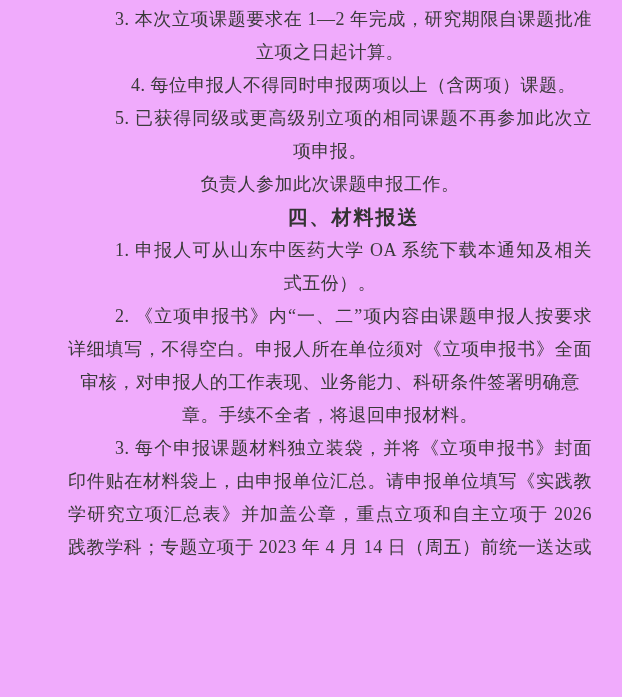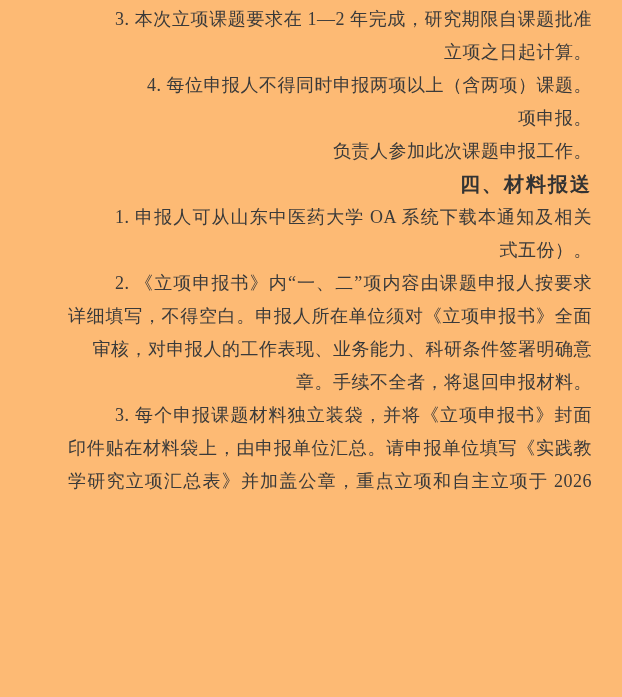--- a/index.html
+++ b/index.html
@@ -19,21 +19,21 @@
     color: #3a3a3a;
   }
   .doc-text {
     width: 100%;
   }
   .line {
     height: 33px;
     line-height: 33px;
     font-size: 18px;
     letter-spacing: 0.5px;
-    text-align: right;
+    text-align: center;
     overflow: hidden;
     white-space: normal;
   }
   
   .line.fill {
     text-align: justify;
     text-align-last: justify;
     text-justify: distribute;
   }
   
@@ -44,31 +44,33 @@
     font-family: "Liberation Sans", "DejaVu Sans", sans-serif;
     font-weight: 700;
     font-size: 20px;
     letter-spacing: 2px;
     color: #333333;
   }
 </style>
 </head>
 <body>
 
-<div class="page" style="background: #fdba74; color: rgb(58, 58, 58);">
+<div class="page" style="background: #f0abfc; color: rgb(58, 58, 58);">
   <div class="doc-text" id="doc-lines">
       <div class="line indent fill">3. 本次立项课题要求在 1—2 年完成，研究期限自课题批准</div>
       <div class="line">立项之日起计算。</div>
       <div class="line indent">4. 每位申报人不得同时申报两项以上（含两项）课题。</div>
+      <div class="line indent fill">5. 已获得同级或更高级别立项的相同课题不再参加此次立</div>
       <div class="line">项申报。</div>
       <div class="line">负责人参加此次课题申报工作。</div>
       <div class="line indent heading">四、材料报送</div>
       <div class="line indent fill">1. 申报人可从山东中医药大学 OA 系统下载本通知及相关表</div>
       <div class="line">式五份）。</div>
       <div class="line indent fill">2. 《立项申报书》内“一、二”项内容由课题申报人按要求</div>
       <div class="line fill">详细填写，不得空白。申报人所在单位须对《立项申报书》全面</div>
       <div class="line">审核，对申报人的工作表现、业务能力、科研条件签署明确意见。</div>
       <div class="line">章。手续不全者，将退回申报材料。</div>
       <div class="line indent fill">3. 每个申报课题材料独立装袋，并将《立项申报书》封面复</div>
       <div class="line fill">印件贴在材料袋上，由申报单位汇总。请申报单位填写《实践教</div>
       <div class="line fill">学研究立项汇总表》并加盖公章，重点立项和自主立项于 2026</div>
+      <div class="line fill">践教学科；专题立项于 2023 年 4 月 14 日（周五）前统一送达或</div>
     </div>
 </div>
 
 </body></html>

